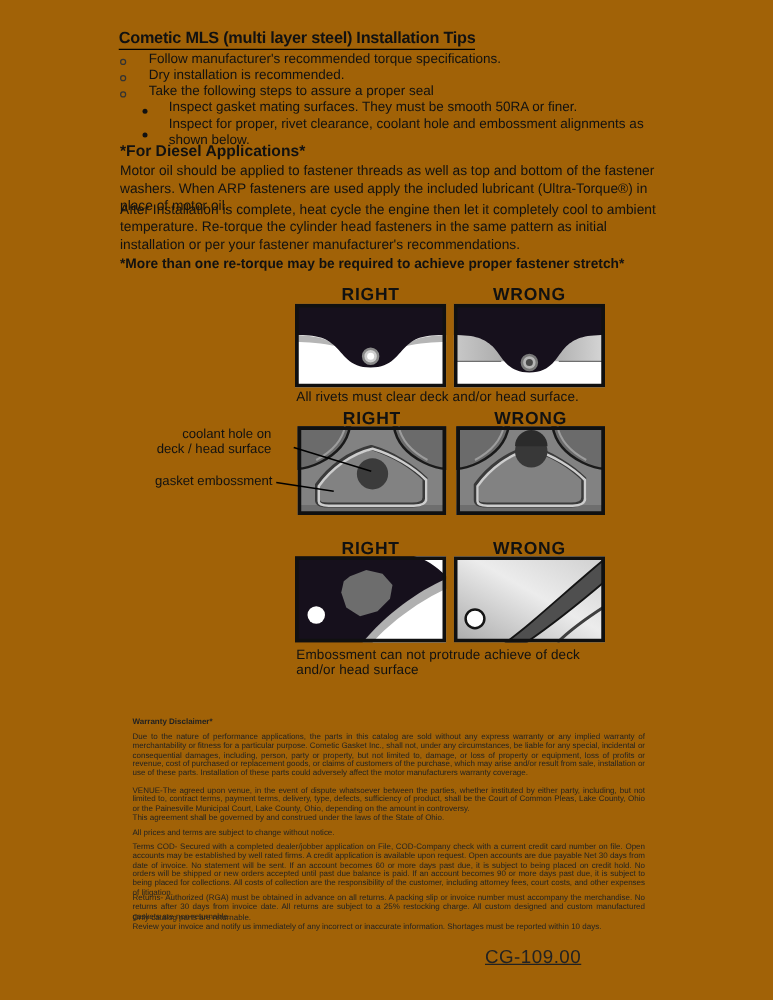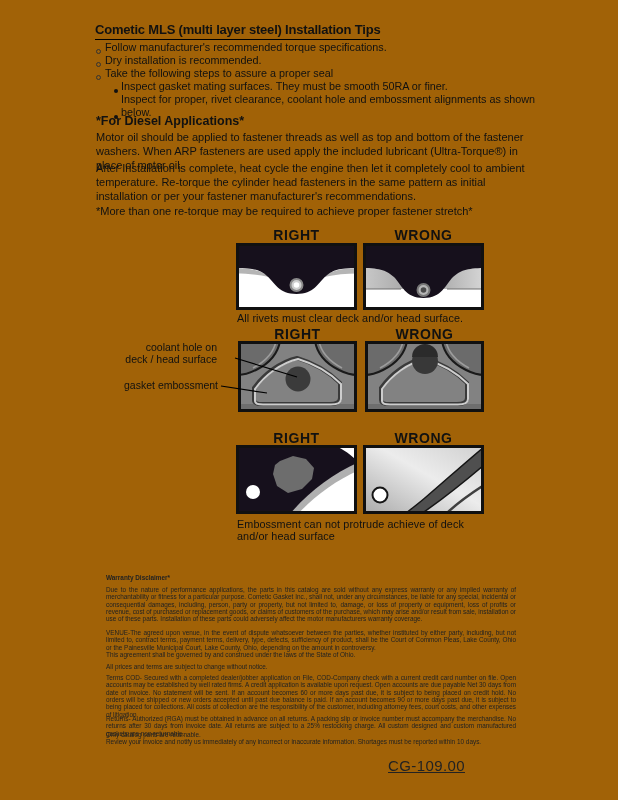--- a/index.html
+++ b/index.html
@@ -17,36 +17,36 @@
   
   .doc-title{
     left:95px;top:22px;
     font-size:13px;font-weight:bold;letter-spacing:-0.2px;
     border-bottom:1.6px solid #000;padding-bottom:2px;
     white-space:nowrap;
   }
 
   
   .tips{left:96px;top:41px;width:440px;font-size:10.8px;line-height:13px;}
-  .bullet-row{display:flex;align-items:flex-end;}
+  .bullet-row{display:flex;align-items:center;gap:14px;}
   .marker-open{
     flex:0 0 auto;width:3px;height:3px;border:1px solid #333;border-radius:50%;
     margin:4px 4px 0 0;
   }
   .sub{margin-left:18px;}
   .marker-dot{
     flex:0 0 auto;width:4px;height:4px;background:#111;border-radius:50%;
     margin:4px 3px 0 0;
   }
 
   .diesel-head{left:96px;top:114px;font-size:12.5px;font-weight:bold;}
   .para{left:96px;width:436px;font-size:11px;line-height:13.8px;}
   .p1{top:131px;}
   .p2{top:162px;}
-  .note{top:205px;}
+  .note{top:205px;font-weight:bold;}
 
   
   .fig-label{
     font-size:14px;font-weight:600;letter-spacing:0.6px;
     width:121px;text-align:center;white-space:nowrap;
   }
   .caption{font-size:10.8px;line-height:12.5px;letter-spacing:0.1px;}
 
   .fig-box{display:block;}
 

